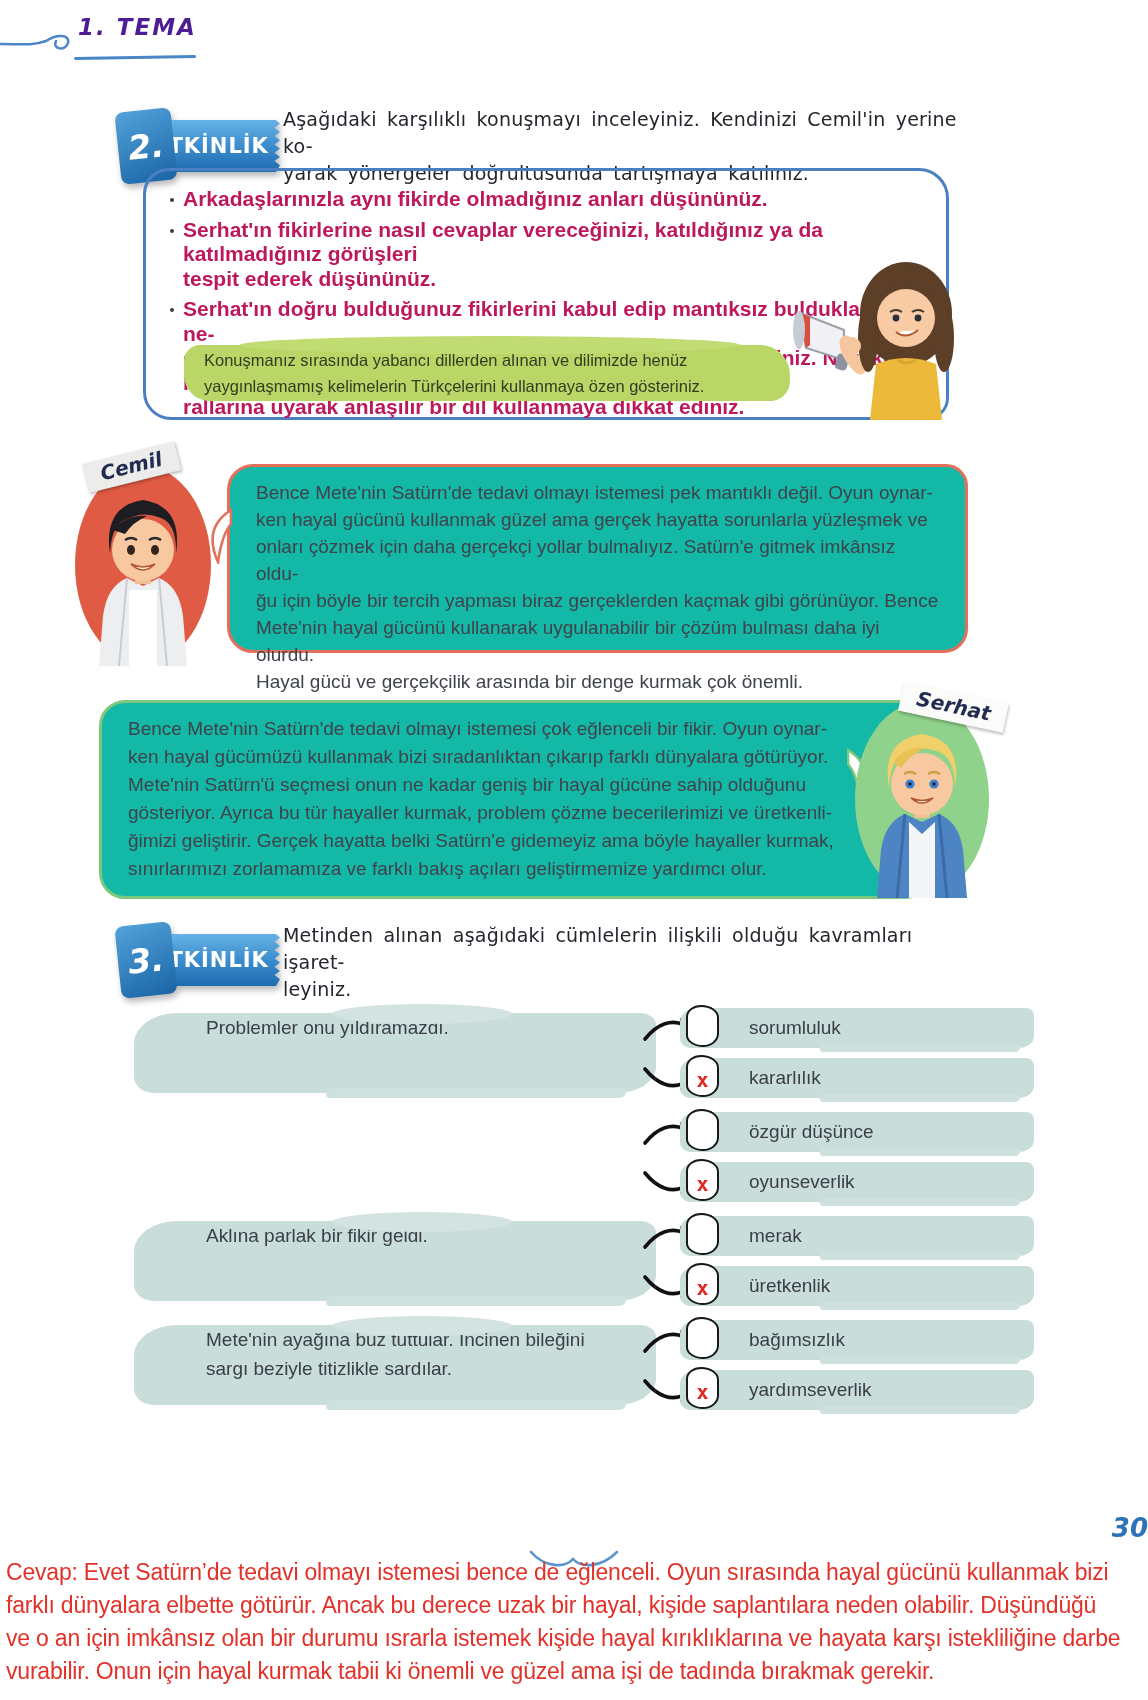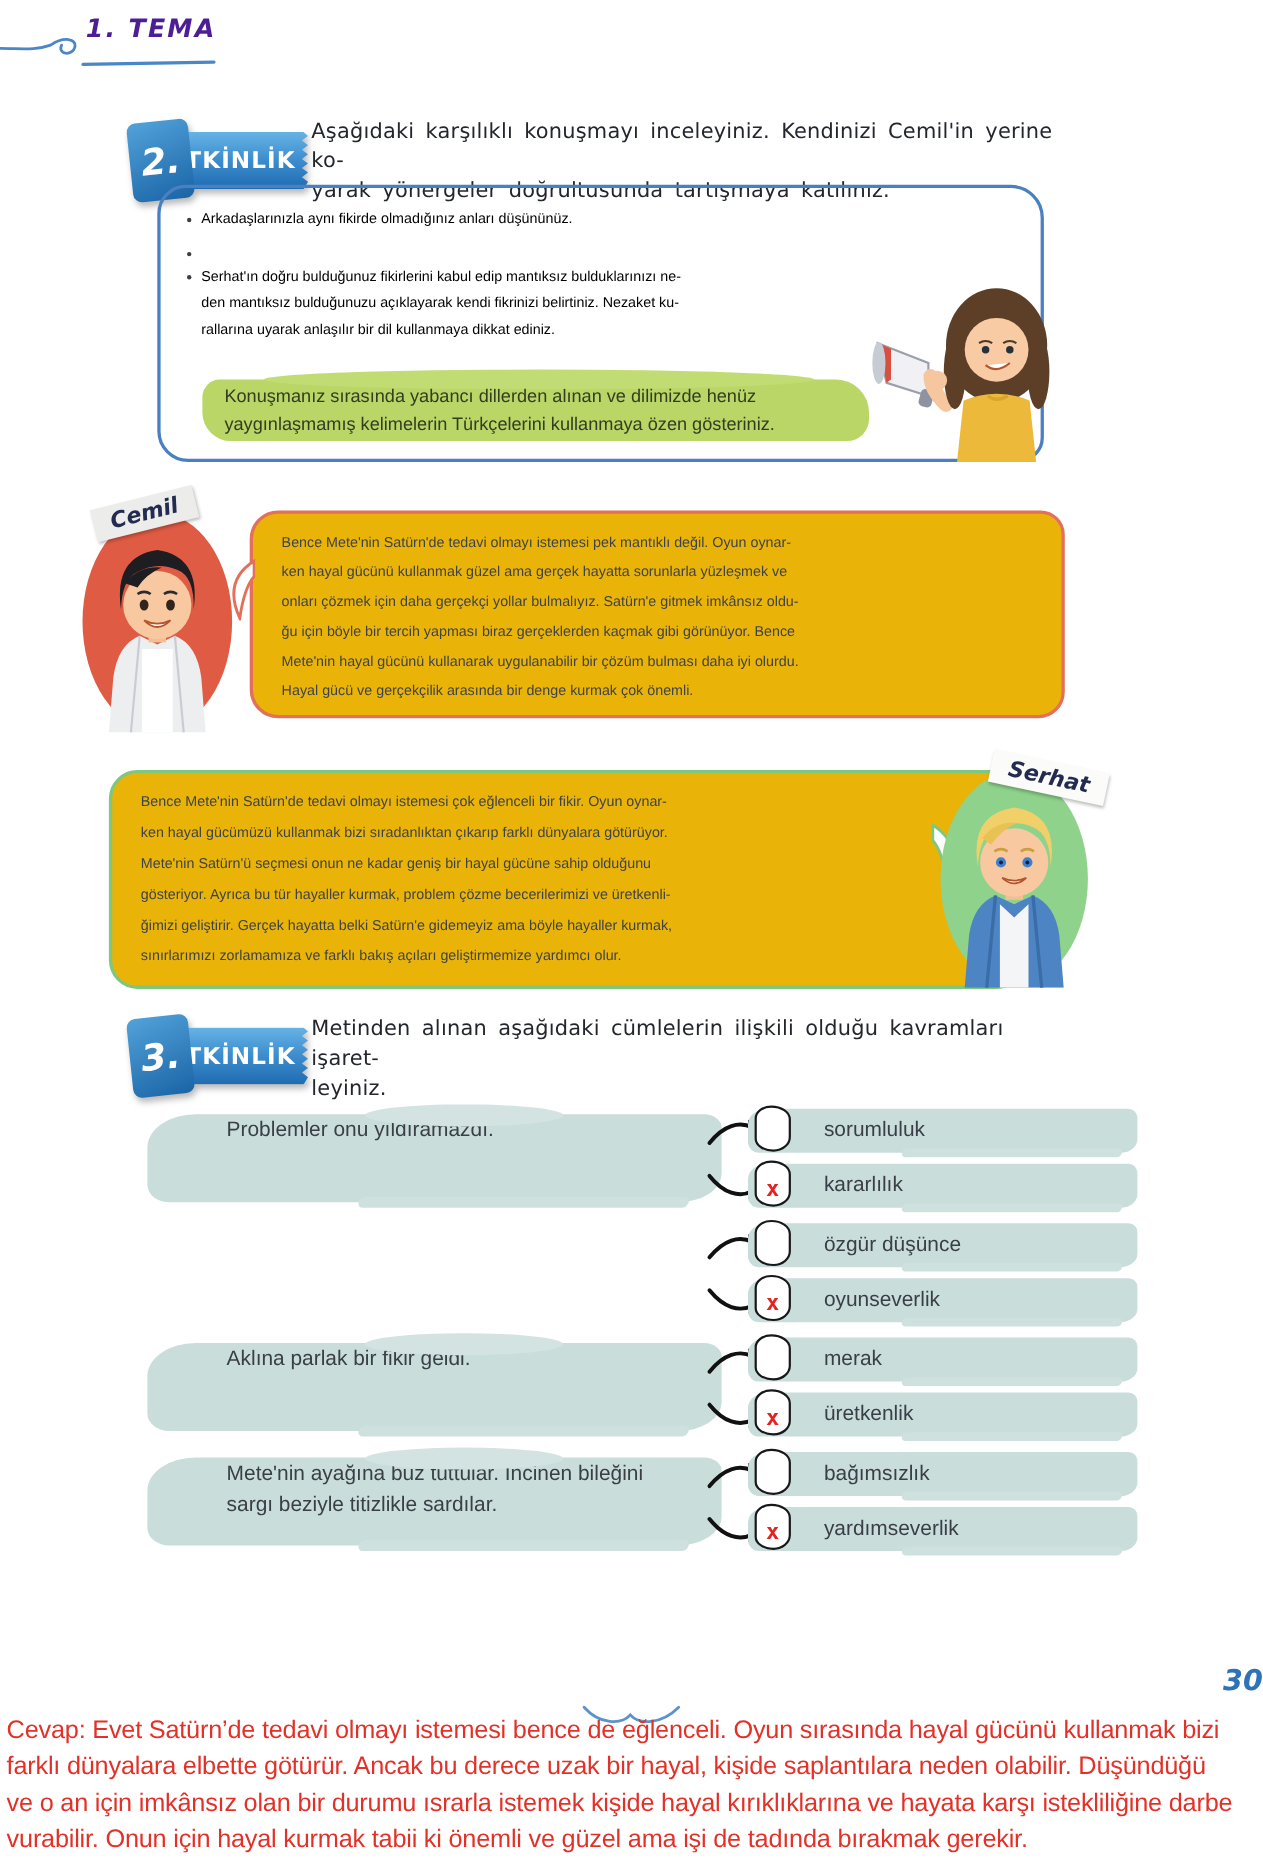--- a/index.html
+++ b/index.html
@@ -28,30 +28,30 @@
 
   .instr{font-family:"DejaVu Sans",sans-serif;font-size:19px;line-height:27px;
       color:#23262c;word-spacing:4px;letter-spacing:.2px;}
 
   
   .rulebox{left:143px;top:168px;width:806px;height:252px;border:3px solid #4a80c2;
       border-radius:26px 30px 22px 28px;box-sizing:border-box;}
   .bullets{position:absolute;left:24px;top:16px;width:766px;}
   .bullet{display:flex;gap:9px;margin-bottom:6px;}
   .bullet .dot{flex:0 0 4px;width:4px;height:4px;border-radius:50%;background:#3b4046;margin-top:11px;}
-  .bullet .btext{font-size:13px;line-height:24.5px;color:#000000;}
+  .bullet .btext{font-size:21px;line-height:24.5px;color:#be185d;font-weight:bold;}
   .greennote{position:absolute;left:38px;top:174px;width:606px;height:56px;
       background:#b9d666;border-radius:16px 30px 20px 26px;}
   .greennote::before{content:"";position:absolute;left:56px;top:-9px;width:500px;height:18px;
       background:#c2dc74;border-radius:50%;}
   .greennote .ntext{position:absolute;left:20px;top:3px;font-size:16.5px;line-height:25.5px;color:#333d22;}
   .nametag{padding:2px 16px 4px 16px;font-family:"DejaVu Sans",sans-serif;font-style:italic;
       font-weight:bold;font-size:20px;color:#222c50;box-shadow:1px 2px 3px rgba(0,0,0,.25);}
-  .bubble{box-sizing:border-box;background:#eab308;border-radius:26px 22px 24px 26px;
-      padding:12px 24px 0 26px;font-size:13px;line-height:27px;color:#3f434b;}
+  .bubble{box-sizing:border-box;background:#14b8a6;border-radius:26px 22px 24px 26px;
+      padding:12px 24px 0 26px;font-size:19px;line-height:27px;color:#3f434b;}
   .bubble.orange{border:3px solid #e2705a;}
   .bubble.green{border:3px solid #7dc77e;}
 
   
   .match-row{left:118px;width:920px;height:100px;}
   .sent-stroke{position:absolute;left:16px;top:5px;width:522px;height:80px;background:#c9dddb;
       border-radius:44px 16px 40px 20px / 30px 12px 26px 16px;display:flex;align-items:flex-start;}
   .sent-stroke::before{content:"";position:absolute;left:38%;top:-9px;width:180px;height:20px;
       background:#d3e3e1;border-radius:50%;}
   .sent-stroke::after{content:"";position:absolute;right:30px;bottom:-5px;width:300px;height:10px;
@@ -98,20 +98,22 @@
 yarak yönergeler doğrultusunda tartışmaya katılınız.</div>
 
   <div class="abs rulebox">
     <div class="bullets">
       <div class="bullet">
         <span class="dot"></span>
         <span class="btext preline">Arkadaşlarınızla aynı fikirde olmadığınız anları düşününüz.</span>
       </div>
       <div class="bullet">
         <span class="dot"></span>
+        <span class="btext preline">Serhat'ın fikirlerine nasıl cevaplar vereceğinizi, katıldığınız ya da katılmadığınız görüşleri
+tespit ederek düşününüz.</span>
       </div>
       <div class="bullet">
         <span class="dot"></span>
         <span class="btext preline">Serhat'ın doğru bulduğunuz fikirlerini kabul edip mantıksız bulduklarınızı ne-
 den mantıksız bulduğunuzu açıklayarak kendi fikrinizi belirtiniz. Nezaket ku-
 rallarına uyarak anlaşılır bir dil kullanmaya dikkat ediniz.</span>
       </div>
     </div>
     <div class="greennote">
       <div class="ntext preline">Konuşmanız sırasında yabancı dillerden alınan ve dilimizde henüz

